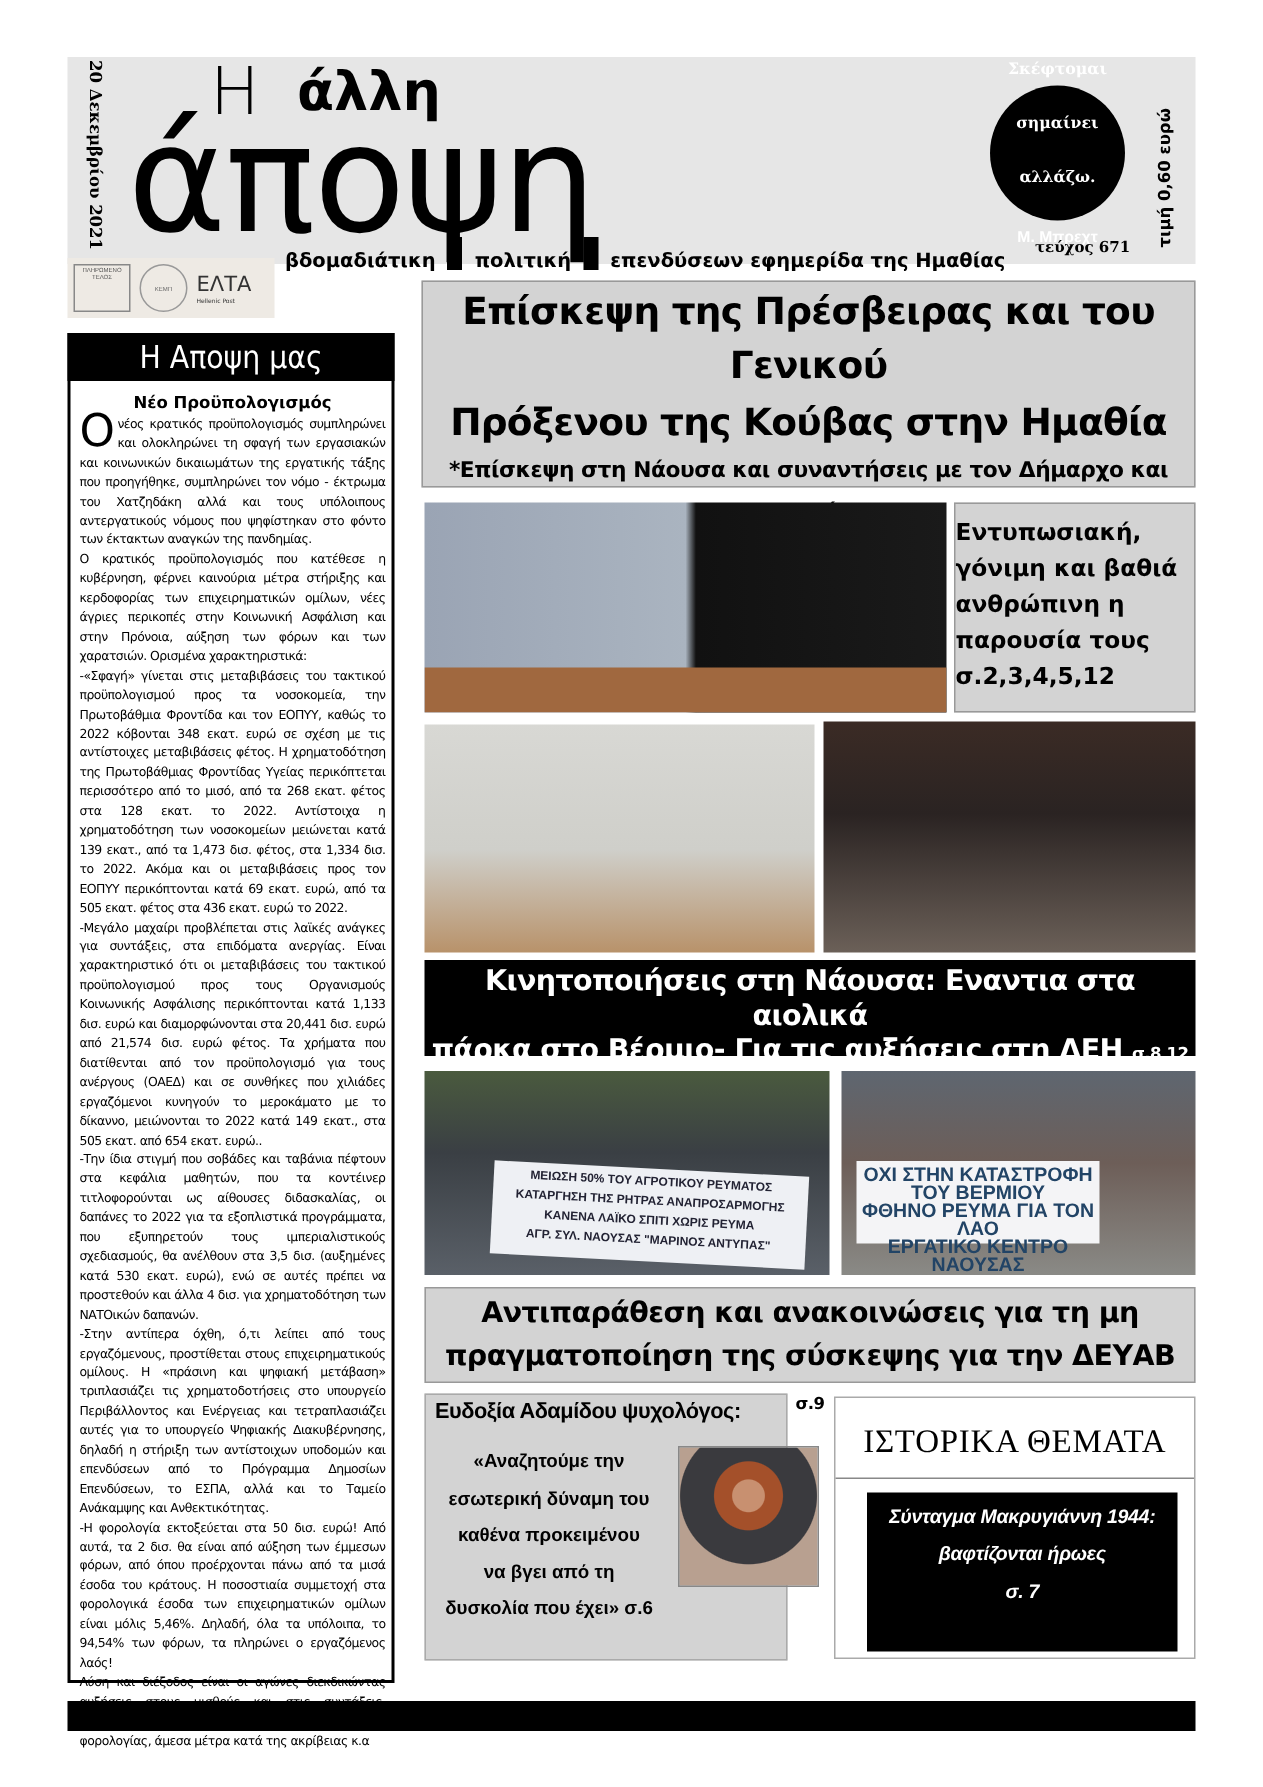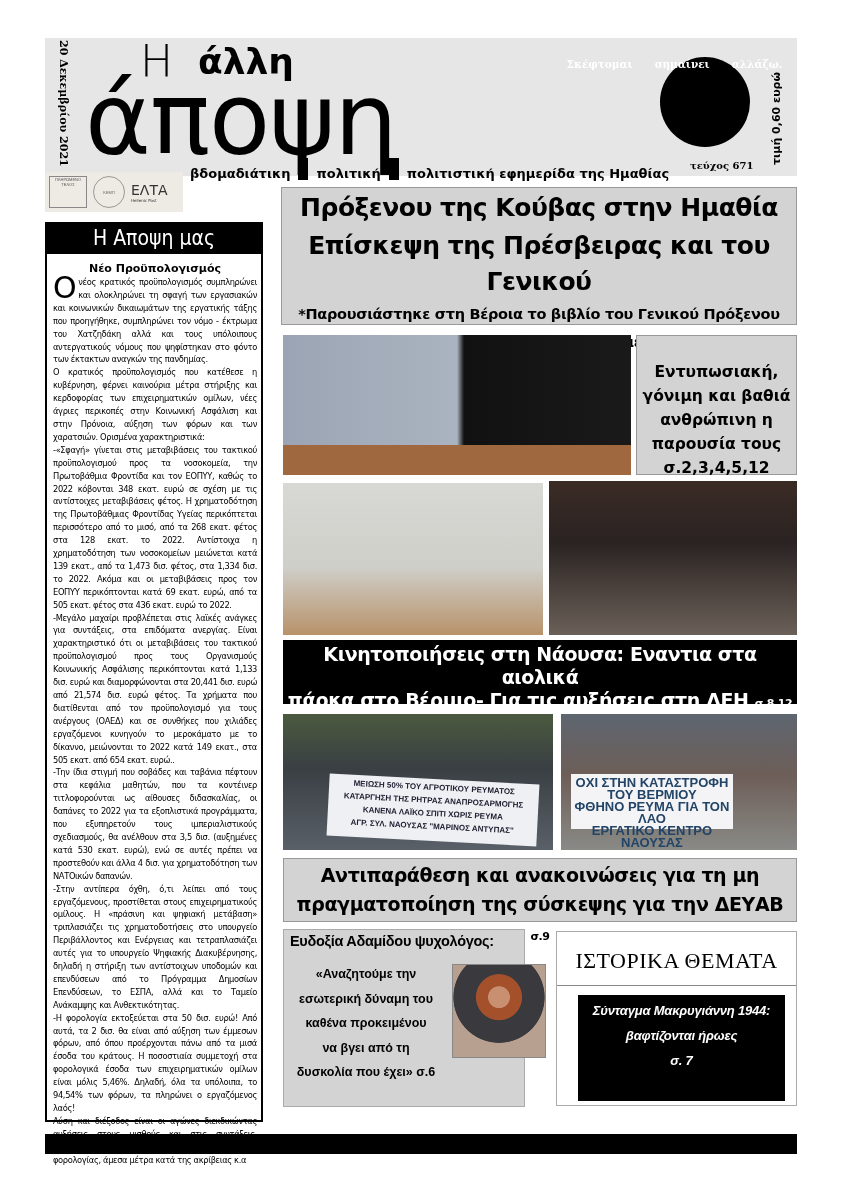--- a/index.html
+++ b/index.html
@@ -8,21 +8,21 @@
 
   
   .masthead { left:45px; top:38px; width:752px; height:138px; background:#e6e6e6; }
   .date-vert { left:50px; top:40px; width:22px; height:130px; }
   .date-vert span { position:absolute; left:0; top:0; transform-origin:0 0; transform:translate(20px,0) rotate(90deg); white-space:nowrap; font-family:"DejaVu Serif", serif; font-weight:bold; font-size:11px; }
   .title-h { left:140px; top:40px; font-size:44px; font-family:"DejaVu Sans", sans-serif; font-weight:300; line-height:1; }
   .title-alli { left:198px; top:44px; font-size:36px; font-family:"DejaVu Sans", sans-serif; font-weight:bold; line-height:1; }
   .title-apopsi { left:85px; top:70px; font-size:100px; font-family:"DejaVu Sans", sans-serif; font-weight:normal; line-height:1; letter-spacing:-1px; }
   .subtitle { left:190px; top:158px; font-size:13px; font-weight:bold; font-family:"DejaVu Sans", sans-serif; white-space:nowrap; }
   .subtitle .sep { display:inline-block; width:10px; height:22px; background:#000; vertical-align:-2px; margin:0 8px; }
-  .quote-circle { left:660px; top:57px; width:90px; height:90px; border-radius:50%; background:#000; color:#fff; text-align:center; font-family:"DejaVu Serif", serif; font-weight:bold; font-size:10.5px; line-height:14px; display:flex; flex-direction:row; justify-content:center;gap:22px; }
+  .quote-circle { left:660px; top:57px; width:90px; height:90px; border-radius:50%; background:#000; color:#fff; text-align:center; font-family:"DejaVu Serif", serif; font-weight:bold; font-size:10.5px; line-height:14px; display:flex; flex-direction:column; justify-content:center;gap:22px; }
   .quote-circle .author { font-family:"Liberation Sans", sans-serif; margin-top:4px; }
   .issue { left:690px; top:160px; font-size:10px; font-weight:bold; font-family:"DejaVu Serif", serif; }
   .price-vert { left:770px; top:55px; width:20px; height:110px; }
   .price-vert span { position:absolute; left:0; top:110px; transform-origin:0 0; transform:rotate(-90deg); white-space:nowrap; font-weight:bold; font-size:11px; font-family:"DejaVu Sans", sans-serif; }
 
   
   .stamps { left:45px; top:172px; width:138px; height:40px; background:#eeeae4; display:flex; align-items:center; gap:6px; padding-left:4px; box-sizing:border-box; }
   .stamp-box { width:36px; height:30px; border:1px solid #888; font-size:4px; line-height:5px; text-align:center; color:#555; }
   .stamp-circle { width:30px; height:30px; border:1px solid #999; border-radius:50%; font-size:4px; color:#666; display:flex; align-items:center; justify-content:center; }
   .elta { font-size:14px; color:#333; font-family:"DejaVu Sans", sans-serif; }
@@ -37,21 +37,21 @@
   .dropcap { float:left; font-size:30px; line-height:24px; margin-right:2px; font-weight:normal; }
 
   
   .headline-box { left:281px; top:187px; width:516px; height:138px; background:#d3d3d3; border:1px solid #999; box-sizing:border-box; text-align:center; }
   .headline-box .h1 { font-size:25px; font-weight:bold; line-height:36px; margin-top:2px; font-family:"DejaVu Sans", sans-serif; letter-spacing:-0.5px; }
   .headline-box .sub { font-size:14.5px; font-weight:bold; line-height:28px; font-family:"DejaVu Sans", sans-serif; letter-spacing:-0.3px; }
 
   .photo { background:#777; overflow:hidden; }
   .photo1 { left:283px; top:335px; width:348px; height:140px; background:linear-gradient(90deg,#9aa4b4 0%,#aab4c0 50%,#111 52%,#1a1a1a 100%); }
   .photo1 .table { position:absolute; left:0; bottom:0; width:100%; height:30px; background:#a0683f; }
-  .caption1 { left:636px; top:335px; width:161px; height:140px; background:#d3d3d3; border:1px solid #999; box-sizing:border-box; text-align:center; font-weight:bold; font-size:15.5px; line-height:24px; padding-top:24px; font-family:"DejaVu Sans", sans-serif; }
+  .caption1 { left:636px; top:335px; width:161px; height:140px; background:#d3d3d3; border:1px solid #999; box-sizing:border-box; text-align:left; font-weight:bold; font-size:15.5px; line-height:24px; padding-top:7px; font-family:"DejaVu Sans", sans-serif; }
   .photo2 { left:283px; top:483px; width:260px; height:152px; background:linear-gradient(180deg,#d8d8d4 0%,#cfcfca 55%,#b8926a 100%); }
   .photo3 { left:549px; top:481px; width:248px; height:154px; background:linear-gradient(180deg,#3b2b25 0%,#2a2322 40%,#6b6058 100%); }
 
   .black-banner { left:283px; top:640px; width:514px; height:64px; background:#000; color:#fff; text-align:center; font-weight:bold; font-size:19px; line-height:23px; padding-top:3px; box-sizing:border-box; font-family:"DejaVu Sans", sans-serif; letter-spacing:-0.4px; }
   .black-banner small, .grey-banner small { font-size:11px; }
 
   .photo4 { left:283px; top:714px; width:270px; height:136px; background:linear-gradient(180deg,#4a5a3e 0%,#3a3f44 40%,#5a6068 100%); }
   .banner4 { position:absolute; left:45px; top:65px; width:210px; height:60px; background:#eef0f4; transform:rotate(3deg); font-size:8px; font-weight:bold; color:#223; text-align:center; line-height:13px; padding-top:2px; }
   .photo5 { left:561px; top:714px; width:236px; height:136px; background:linear-gradient(180deg,#5e6670 0%,#6d5e58 45%,#8a8a86 100%); }
   .banner5 { position:absolute; left:10px; top:60px; width:162px; height:52px; background:#f4f4f6; font-size:13px; font-weight:bold; color:#246; text-align:center; line-height:12px; padding-top:3px; }
@@ -73,21 +73,21 @@
 <body>
 
 <div class="abs masthead"></div>
 <div class="abs date-vert">
     <span>20 Δεκεμβρίου 2021</span>
   </div>
 <div class="abs title-h">Η</div>
 <div class="abs title-alli">άλλη</div>
 <div class="abs title-apopsi">άποψη</div>
 <div class="abs subtitle">
-  <span>βδομαδιάτικη</span><span class="sep"></span><span>πολιτική</span><span class="sep"></span><span>πολιτιστική εφημερίδα της Ημαθίας</span>
+  <span>βδομαδιάτικη</span><span class="sep"></span><span>πολιτική</span><span class="sep"></span><span>επενδύσεων εφημερίδα της Ημαθίας</span>
 </div>
 <div class="abs quote-circle">
   <div>Σκέφτομαι</div>
   <div>σημαίνει</div>
   <div>αλλάζω.</div>
   <div class="author">Μ. Μπρεχτ</div>
 </div>
 <div class="abs issue">τεύχος 671</div>
 <div class="abs price-vert">
     <span>τιμή 0,60 ευρώ</span>
@@ -107,23 +107,22 @@
   <p>Ο κρατικός προϋπολογισμός που κατέθεσε η κυβέρνηση, φέρνει καινούρια μέτρα στήριξης και κερδοφορίας των επιχειρηματικών ομίλων, νέες άγριες περικοπές στην Κοινωνική Ασφάλιση και στην Πρόνοια, αύξηση των φόρων και των χαρατσιών. Ορισμένα χαρακτηριστικά:</p>
   <p>-«Σφαγή» γίνεται στις μεταβιβάσεις του τακτικού προϋπολογισμού προς τα νοσοκομεία, την Πρωτοβάθμια Φροντίδα και τον ΕΟΠΥΥ, καθώς το 2022 κόβονται 348 εκατ. ευρώ σε σχέση με τις αντίστοιχες μεταβιβάσεις φέτος. Η χρηματοδότηση της Πρωτοβάθμιας Φροντίδας Υγείας περικόπτεται περισσότερο από το μισό, από τα 268 εκατ. φέτος στα 128 εκατ. το 2022. Αντίστοιχα η χρηματοδότηση των νοσοκομείων μειώνεται κατά 139 εκατ., από τα 1,473 δισ. φέτος, στα 1,334 δισ. το 2022. Ακόμα και οι μεταβιβάσεις προς τον ΕΟΠΥΥ περικόπτονται κατά 69 εκατ. ευρώ, από τα 505 εκατ. φέτος στα 436 εκατ. ευρώ το 2022.</p>
   <p>-Μεγάλο μαχαίρι προβλέπεται στις λαϊκές ανάγκες για συντάξεις, στα επιδόματα ανεργίας. Είναι χαρακτηριστικό ότι οι μεταβιβάσεις του τακτικού προϋπολογισμού προς τους Οργανισμούς Κοινωνικής Ασφάλισης περικόπτονται κατά 1,133 δισ. ευρώ και διαμορφώνονται στα 20,441 δισ. ευρώ από 21,574 δισ. ευρώ φέτος. Τα χρήματα που διατίθενται από τον προϋπολογισμό για τους ανέργους (ΟΑΕΔ) και σε συνθήκες που χιλιάδες εργαζόμενοι κυνηγούν το μεροκάματο με το δίκαννο, μειώνονται το 2022 κατά 149 εκατ., στα 505 εκατ. από 654 εκατ. ευρώ..</p>
   <p>-Την ίδια στιγμή που σοβάδες και ταβάνια πέφτουν στα κεφάλια μαθητών, που τα κοντέινερ τιτλοφορούνται ως αίθουσες διδασκαλίας, οι δαπάνες το 2022 για τα εξοπλιστικά προγράμματα, που εξυπηρετούν τους ιμπεριαλιστικούς σχεδιασμούς, θα ανέλθουν στα 3,5 δισ. (αυξημένες κατά 530 εκατ. ευρώ), ενώ σε αυτές πρέπει να προστεθούν και άλλα 4 δισ. για χρηματοδότηση των ΝΑΤΟικών δαπανών.</p>
   <p>-Στην αντίπερα όχθη, ό,τι λείπει από τους εργαζόμενους, προστίθεται στους επιχειρηματικούς ομίλους. Η «πράσινη και ψηφιακή μετάβαση» τριπλασιάζει τις χρηματοδοτήσεις στο υπουργείο Περιβάλλοντος και Ενέργειας και τετραπλασιάζει αυτές για το υπουργείο Ψηφιακής Διακυβέρνησης, δηλαδή η στήριξη των αντίστοιχων υποδομών και επενδύσεων από το Πρόγραμμα Δημοσίων Επενδύσεων, το ΕΣΠΑ, αλλά και το Ταμείο Ανάκαμψης και Ανθεκτικότητας.</p>
   <p>-Η φορολογία εκτοξεύεται στα 50 δισ. ευρώ! Από αυτά, τα 2 δισ. θα είναι από αύξηση των έμμεσων φόρων, από όπου προέρχονται πάνω από τα μισά έσοδα του κράτους. Η ποσοστιαία συμμετοχή στα φορολογικά έσοδα των επιχειρηματικών ομίλων είναι μόλις 5,46%. Δηλαδή, όλα τα υπόλοιπα, το 94,54% των φόρων, τα πληρώνει ο εργαζόμενος λαός!</p>
   <p>Λύση και διέξοδος είναι οι αγώνες διεκδικώντας αυξήσεις στους μισθούς και στις συντάξεις, κατάργηση των αντεργατικών νόμων , μείωση φορολογίας, άμεσα μέτρα κατά της ακρίβειας κ.α</p>
 </div>
 
 <div class="abs headline-box">
+  <div class="h1">Επίσκεψη της Πρέσβειρας και του Γενικού</div>
   <div class="h1">Πρόξενου της Κούβας στην Ημαθία</div>
-  <div class="h1">Επίσκεψη της Πρέσβειρας και του Γενικού</div>
-  <div class="sub">*Παρουσιάστηκε στη Βέροια το βιβλίο του Γενικού Πρόξενου</div>
   <div class="sub">*Επίσκεψη στη Νάουσα και συναντήσεις με τον Δήμαρχο και φορείς</div>
 </div>
 
 <div class="abs photo photo1">
     <div class="table"></div>
   </div>
 <div class="abs caption1">
   <div>Εντυπωσιακή,</div>
   <div>γόνιμη και  βαθιά</div>
   <div>ανθρώπινη η</div>

